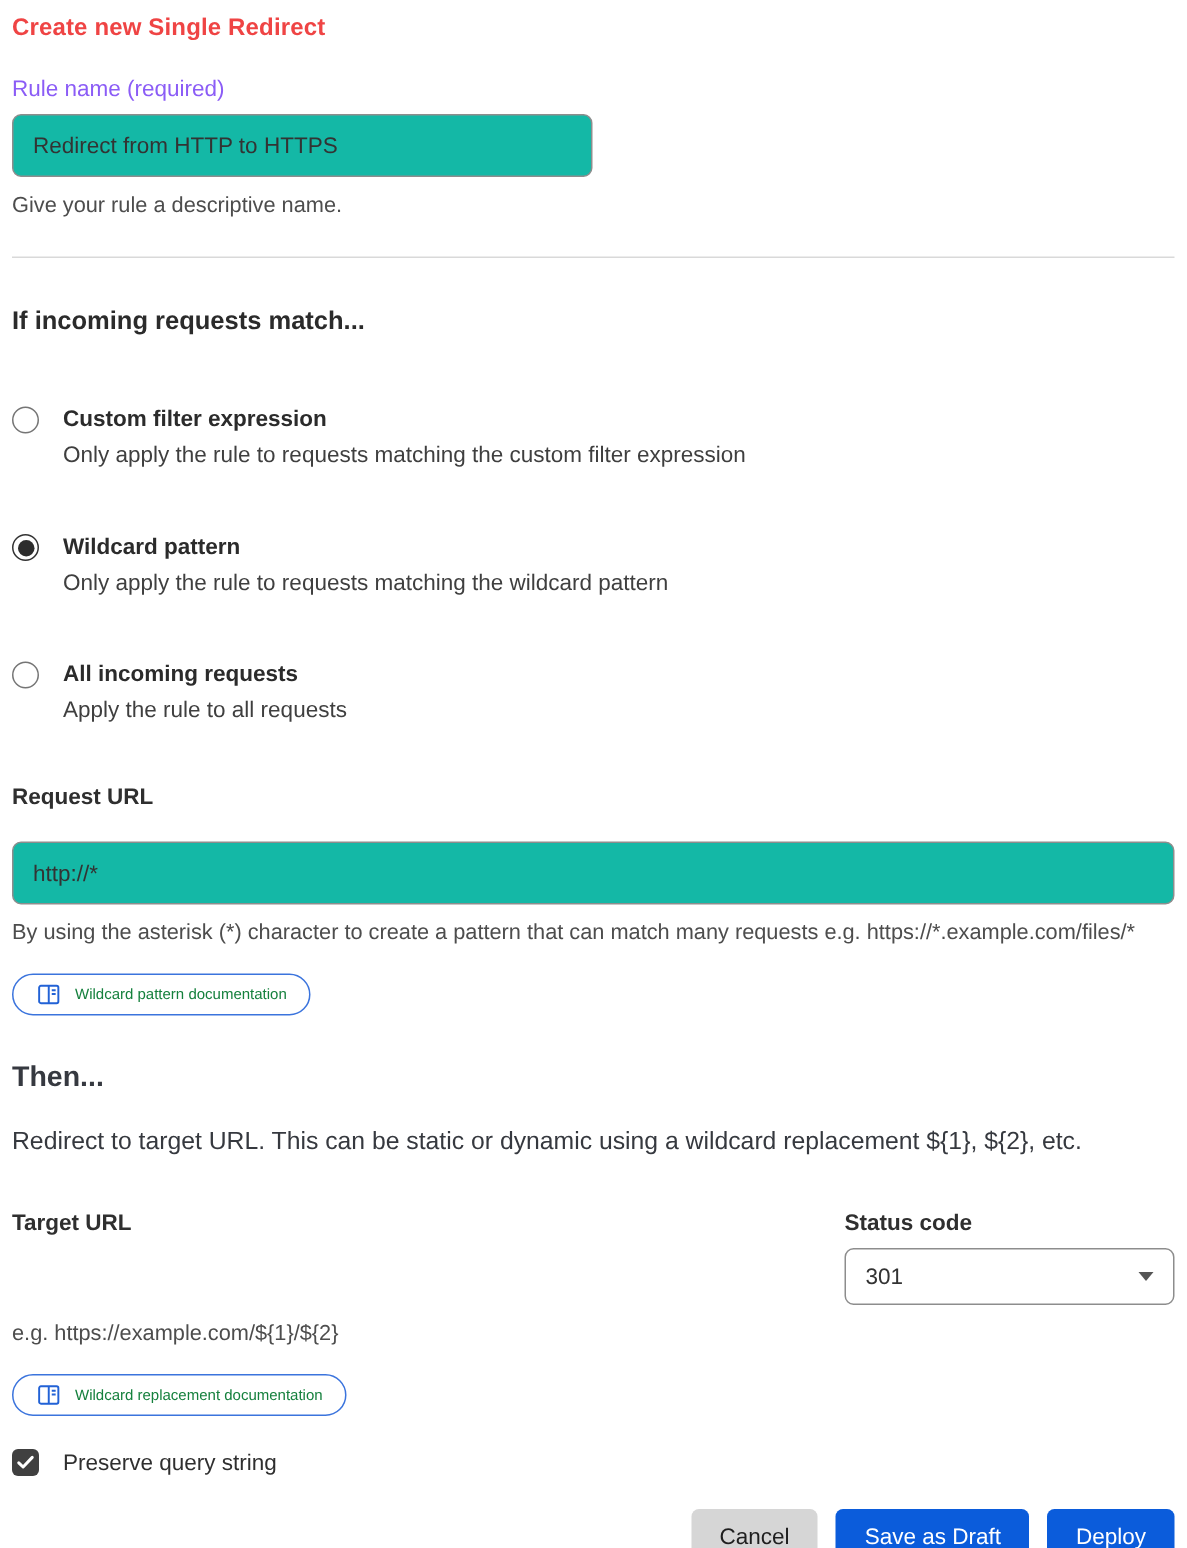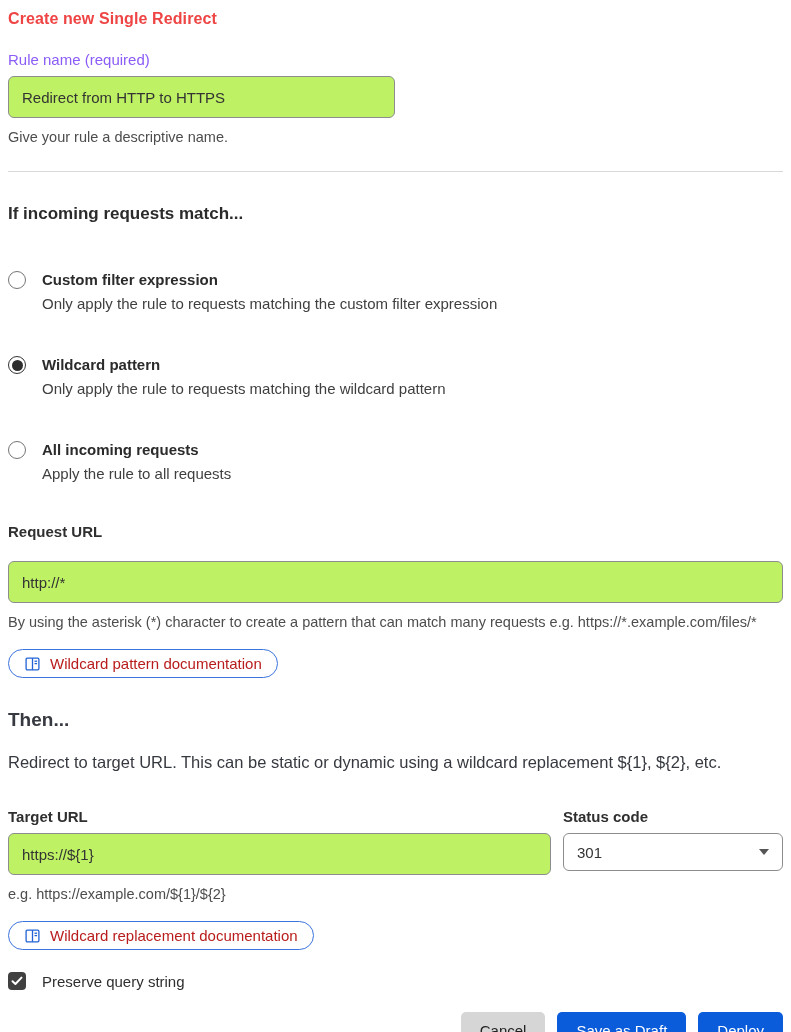--- a/index.html
+++ b/index.html
@@ -19,21 +19,21 @@
 
   .field-label {
     display: block; font-size: 15px; color: #8b5cf6; margin-top: 23px; margin-bottom: 8px;
   }
   .field-label.bold { font-weight: 700; color: #2f2f2f; }
 
   .text-input {
     height: 42px; border: 1px solid #8d8d8d; border-radius: 6px;
     padding: 0 13px; font-size: 15px; color: #333;
     font-family: "Liberation Sans", sans-serif;
-    background: #bef264; outline: none; display: block;
+    background: #14b8a6; outline: none; display: block;
   }
   .text-input.half { width: 387px; }
   .text-input.full { width: 775px; margin-top: 21px; }
 
   .help-text { font-size: 14.5px; color: #4d4d4d; margin-top: 7px; line-height: 24px; max-width: 775px; }
 
   .divider { border: none; border-top: 1px solid #d9d9d9; margin-top: 22px; }
 
   .section-heading {
     font-size: 17px; font-weight: 700; color: #2b2b2b; margin-top: 32px;
@@ -49,21 +49,21 @@
   .radio-circle.checked::after {
     content: ""; position: absolute; inset: 2.5px; border-radius: 50%; background: #2d2d2d;
   }
   .radio-texts { font-size: 15px; line-height: 24px; }
   .radio-label { font-weight: 700; color: #2b2b2b; }
   .radio-desc { color: #3f3f3f; }
 
   .pill-button {
     display: inline-flex; align-items: center; gap: 9px;
     border: 1px solid #3b74dd; border-radius: 16px; background: #fff;
-    color: #b91c1c; font-size: 15px; padding: 5px 15px; margin-top: 15px;
+    color: #15803d; font-size: 10px; padding: 5px 15px; margin-top: 15px;
     font-family: "Liberation Sans", sans-serif; cursor: pointer;
   }
   .pill-button svg { display: block; }
 
   .then-heading { font-size: 19px; font-weight: 700; color: #363940; margin-top: 31px; }
   .then-desc { font-size: 16.5px; color: #36393f; margin-top: 22px; max-width: 780px; }
 
   .target-row { display: flex; gap: 12px; margin-top: 36px; }
   .target-col { width: 543px; }
   .status-col { width: 220px; }
@@ -153,21 +153,20 @@
     </span>
     <span>Wildcard pattern documentation</span>
   </button>
 
   <h2 class="then-heading">Then...</h2>
   <p class="then-desc">Redirect to target URL. This can be static or dynamic using a wildcard replacement ${1}, ${2}, etc.</p>
 
   <div class="target-row">
     <div class="target-col">
       <label class="inline-label">Target URL</label>
-      <input class="text-input" style="width: 543px;" type="text" value="https://${1}">
     </div>
     <div class="status-col">
       <label class="inline-label">Status code</label>
       <div class="select-box">
         <span>301</span>
         <span class="select-caret"></span>
       </div>
     </div>
   </div>
 

